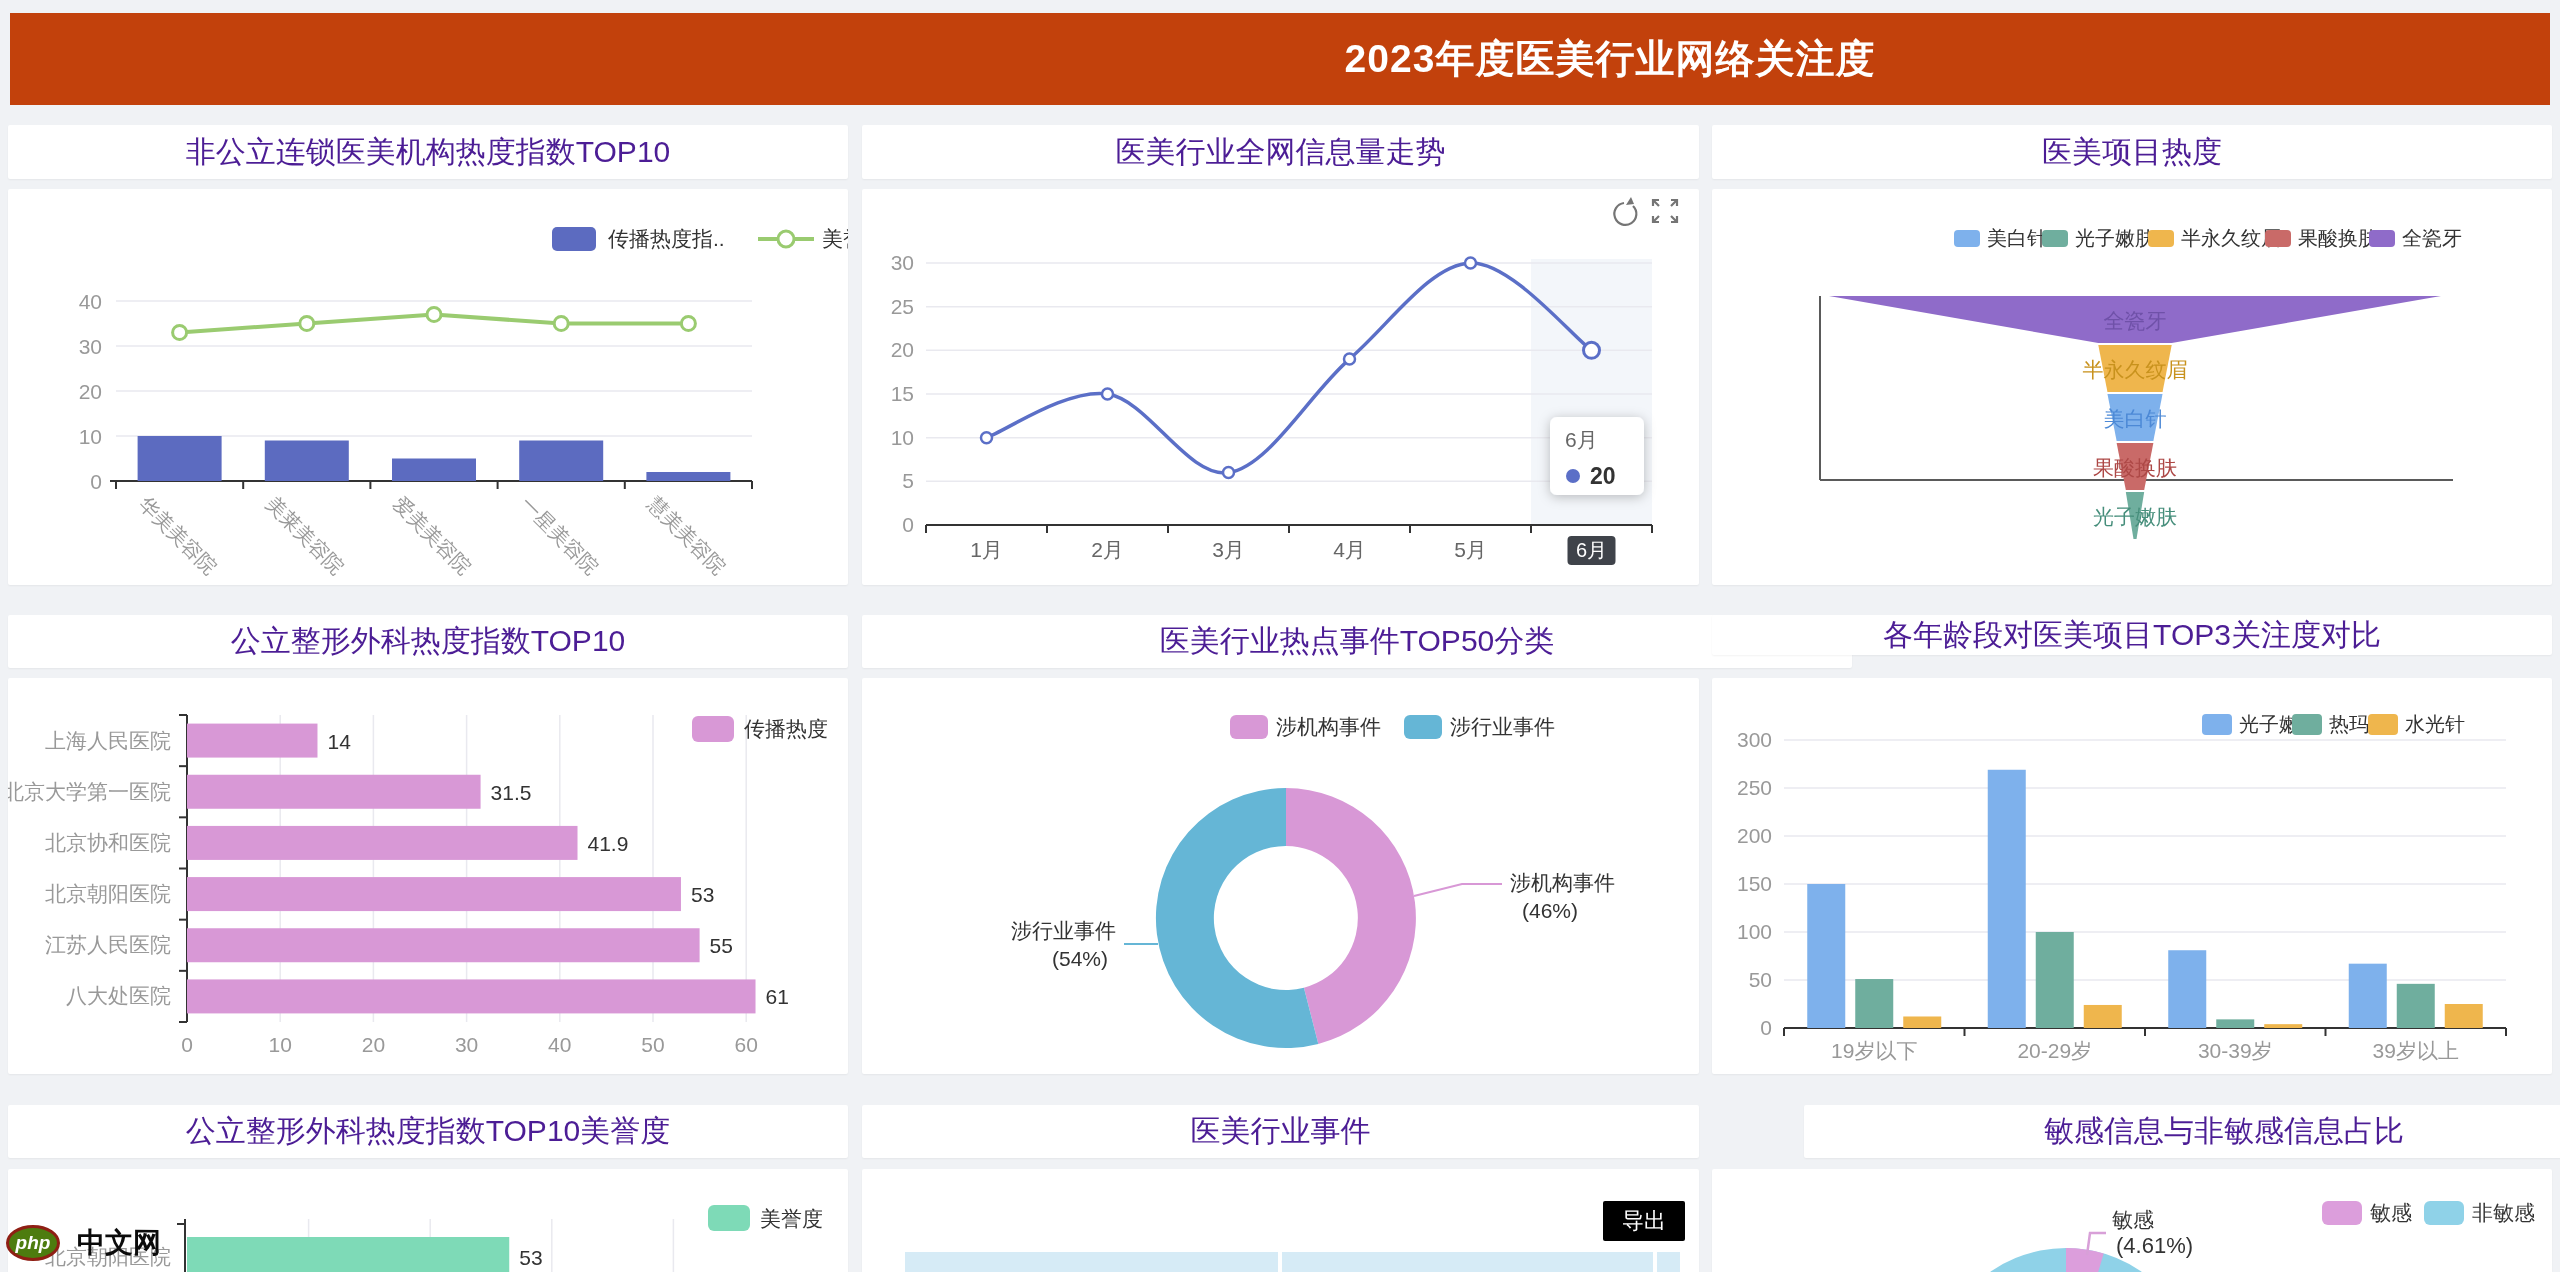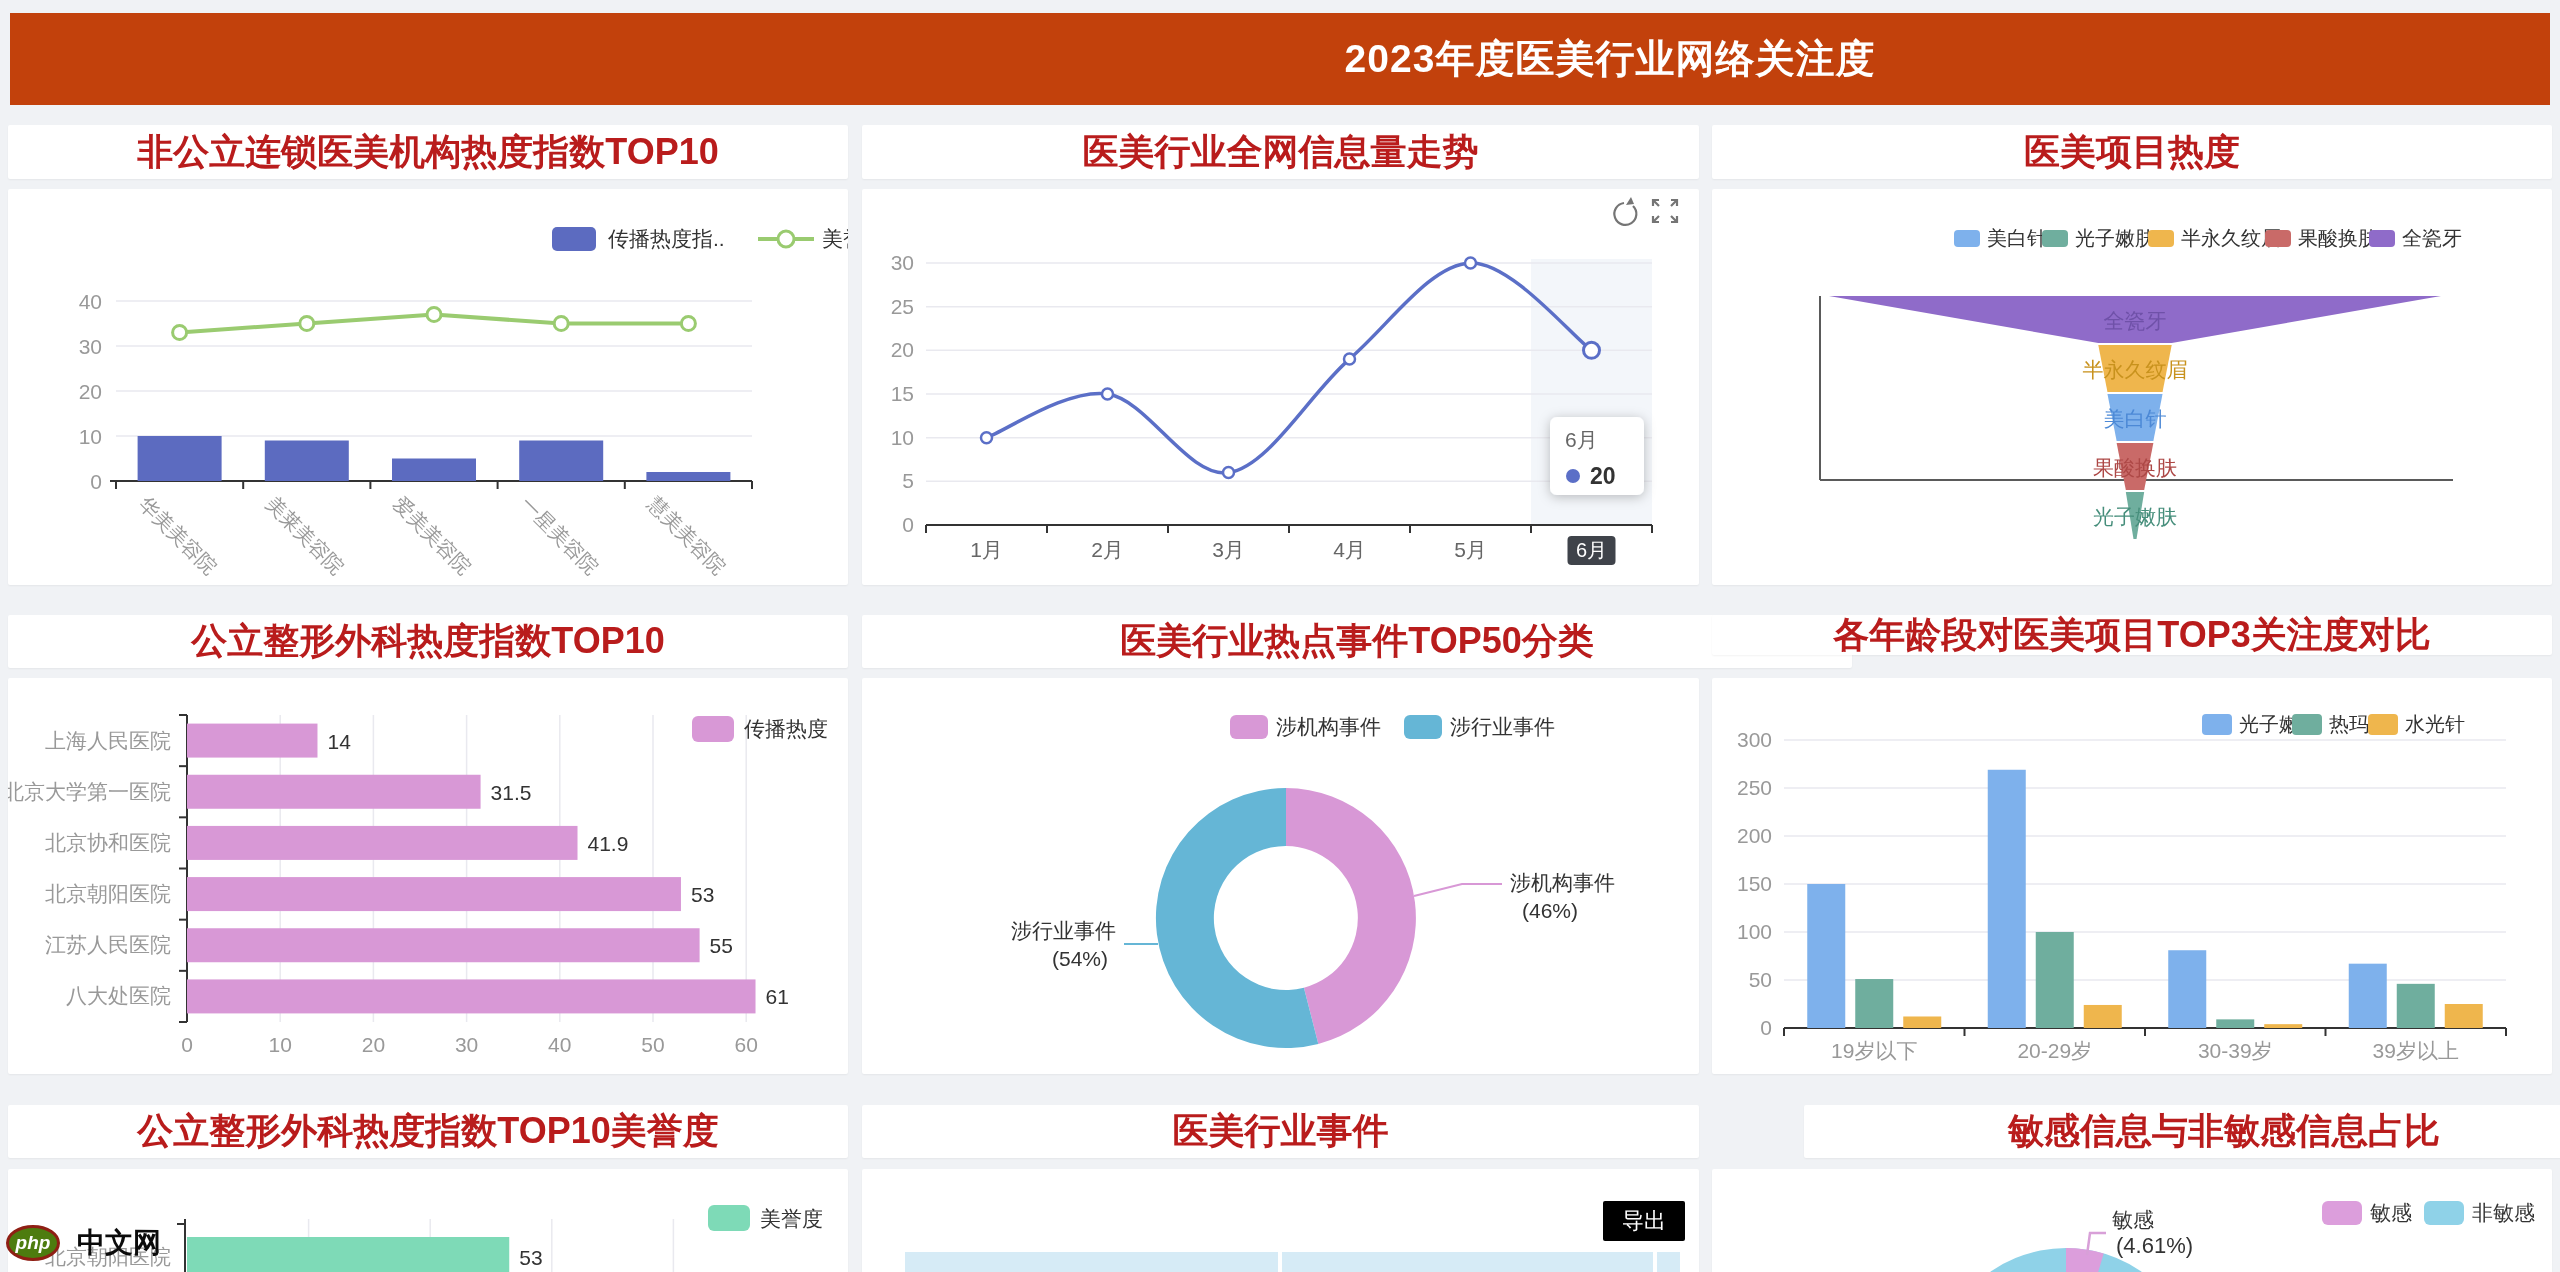--- a/index.html
+++ b/index.html
@@ -1,21 +1,21 @@
 <!DOCTYPE html>
 <html><head>
 <meta charset="utf-8">
 <style>
   *{margin:0;padding:0;box-sizing:border-box}
   html,body{width:2560px;height:1272px;overflow:hidden}
   body{background:#F0F2F5;font-family:"Liberation Sans",sans-serif;position:relative}
   .banner{position:absolute;left:10px;top:13px;width:2540px;height:92px;background:#c2410c}
   .banner h1{position:absolute;left:1600px;top:50%;transform:translate(-50%,-50%);color:#fff;font-size:39px;font-weight:bold;white-space:nowrap;letter-spacing:1px}
   .panel-title{position:absolute;background:#fff;border-radius:2px;display:flex;align-items:center;justify-content:center;box-shadow:0 1px 2px rgba(0,0,0,.05)}
-  .panel-title h2{font-size:36px;color:#b91c1c;font-weight:bold;white-space:nowrap}
+  .panel-title h2{font-size:30px;color:#4c1d95;font-weight:normal;white-space:nowrap}
   .chart-card{position:absolute;background:#fff;border-radius:2px;box-shadow:0 1px 2px rgba(0,0,0,.05);overflow:hidden}
   svg{display:block}
   svg text{font-family:"Liberation Sans",sans-serif}
   .export-btn{position:absolute;left:741px;top:32px;width:82px;height:40px;background:#000000;color:#fff;font-size:22px;border:none;border-radius:2px;cursor:pointer;font-family:"Liberation Sans",sans-serif}
   .th-cell{position:absolute;top:83px;height:60px;background:#D6EBF6}
   .watermark{position:absolute;left:6px;top:1224px;display:flex;align-items:center;z-index:50}
   .wm-badge{width:54px;height:36px;background:#4d7c0f;border:3px solid #8F1F14;border-radius:50%;color:#fff;font-weight:bold;font-style:italic;font-size:19px;display:flex;align-items:center;justify-content:center}
   .wm-text{font-size:28px;font-weight:bold;color:#0b0b0b;margin-left:17px}
 </style>
 </head>

